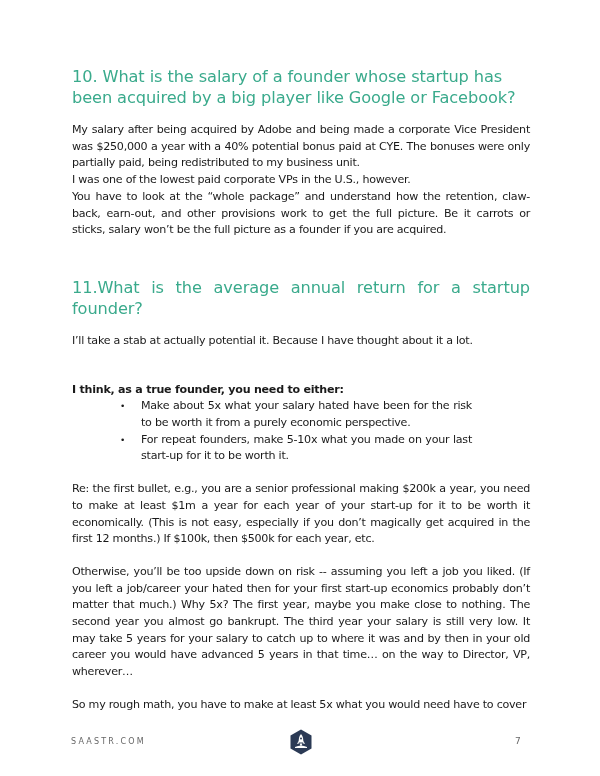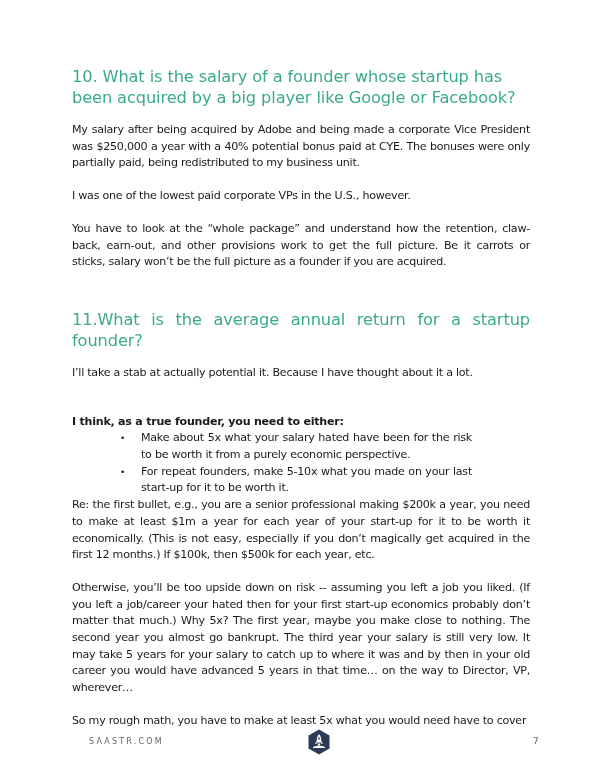--- a/index.html
+++ b/index.html
@@ -28,58 +28,58 @@
       padding-left: 21px;
       font-size: 11.1px;
       line-height: 16.7px;
       letter-spacing: -0.25px;
       text-align: justify;
       text-align-last: left;
     }
     ul.bullets li .dot {
       position: absolute; left: 0; top: 0; font-size: 9px;
     }
-    .footer { position: absolute; left: 18px; top: 728px; width: 553px; height: 30px; }
+    .footer { position: absolute; left: 0; top: 728px; width: 553px; height: 30px; }
     .footer .site {
       position: absolute; left: 71px; top: 9px;
       font-size: 8px; letter-spacing: 2.2px; color: #666;
     }
     .footer .logo { position: absolute; left: 290px; top: 1px; width: 22px; height: 26px; }
     .footer .pagenum {
       position: absolute; left: 515px; top: 8px;
       font-size: 9px; letter-spacing: 1.5px; color: #666;
     }
   </style>
 </head>
 <body>
 
 <div class="page">
   <h2>10. What is the salary of a founder whose startup has been acquired by a big player like Google or Facebook?</h2>
 
   <p style="margin-top:14px;">My salary after being acquired by Adobe and being made a corporate Vice President was $250,000 a year with a 40% potential bonus paid at CYE. The bonuses were only partially paid, being redistributed to my business unit.</p>
-  <p class="left" style="margin-top:16px;">I was one of the lowest paid corporate VPs in the U.S., however.</p>
-  <p style="margin-top:16px;">You have to look at the “whole package” and understand how the retention, claw-back, earn-out, and other provisions work to get the full picture. Be it carrots or sticks, salary won’t be the full picture as a founder if you are acquired.</p>
+  <p class="left" style="">I was one of the lowest paid corporate VPs in the U.S., however.</p>
+  <p style="">You have to look at the “whole package” and understand how the retention, claw-back, earn-out, and other provisions work to get the full picture. Be it carrots or sticks, salary won’t be the full picture as a founder if you are acquired.</p>
 
   <h2 class="justify" style="margin-top:38px;">11.What is the average annual return for a startup founder?</h2>
 
   <p class="left" style="margin-top:14px;">I’ll take a stab at actually potential it. Because I have thought about it a lot.</p>
   <p class="left" style="margin-top:32px;font-weight:bold;">I think, as a true founder, you need to either:</p>
 
   <ul class="bullets">
     <li>
       <span class="dot">•</span>
       <span>Make about 5x what your salary hated have been for the risk to be worth it from a purely economic perspective.</span>
     </li>
     <li>
       <span class="dot">•</span>
       <span>For repeat founders, make 5-10x what you made on your last start-up for it to be worth it.</span>
     </li>
   </ul>
 
-  <p style="">Re: the first bullet, e.g., you are a senior professional making $200k a year, you need to make at least $1m a year for each year of your start-up for it to be worth it economically. (This is not easy, especially if you don’t magically get acquired in the first 12 months.) If $100k, then $500k for each year, etc.</p>
+  <p style="margin-top:16px;">Re: the first bullet, e.g., you are a senior professional making $200k a year, you need to make at least $1m a year for each year of your start-up for it to be worth it economically. (This is not easy, especially if you don’t magically get acquired in the first 12 months.) If $100k, then $500k for each year, etc.</p>
   <p style="margin-top:16px;">Otherwise, you’ll be too upside down on risk -- assuming you left a job you liked. (If you left a job/career your hated then for your first start-up economics probably don’t matter that much.) Why 5x? The first year, maybe you make close to nothing. The second year you almost go bankrupt. The third year your salary is still very low. It may take 5 years for your salary to catch up to where it was and by then in your old career you would have advanced 5 years in that time… on the way to Director, VP, wherever…</p>
   <p class="left" style="margin-top:16px;">So my rough math, you have to make at least 5x what you would need have to cover</p>
 </div>
 
 <div class="footer">
   <span class="site">SAASTR.COM</span>
   <svg class="logo" viewBox="0 0 22 26">
     <polygon points="11,0.5 21.5,6.5 21.5,19.5 11,25.5 0.5,19.5 0.5,6.5" fill="#2b3a55"></polygon>
     <path d="M11,5 C13,7 13.5,10 13.2,13.5 L8.8,13.5 C8.5,10 9,7 11,5 Z" fill="#ffffff"></path>
     <circle cx="11" cy="9.5" r="1" fill="#2b3a55"></circle>

